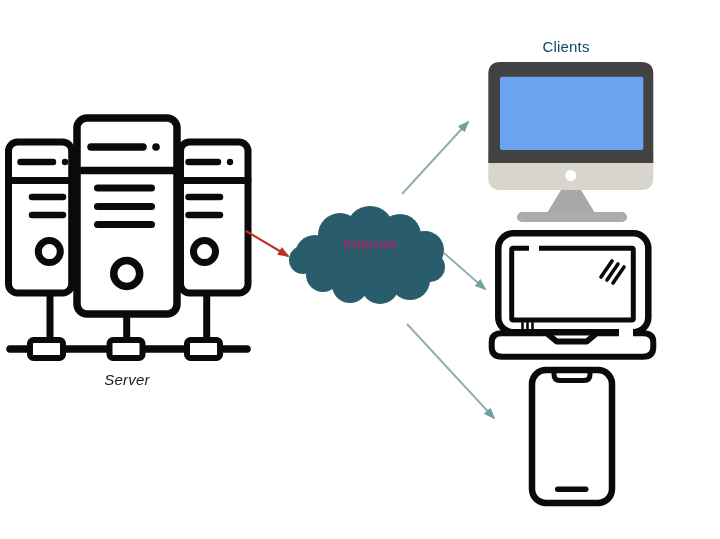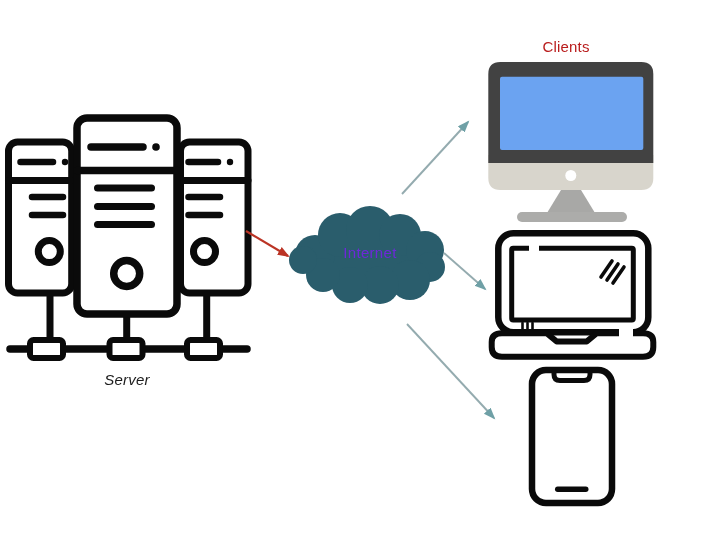--- a/index.html
+++ b/index.html
@@ -71,21 +71,21 @@
       <circle cx="115" cy="30" r="21"></circle>
       <circle cx="140" cy="45" r="19"></circle>
       <circle cx="145" cy="62" r="15"></circle>
       <circle cx="125" cy="75" r="20"></circle>
       <circle cx="95" cy="80" r="19"></circle>
       <circle cx="65" cy="80" r="18"></circle>
       <circle cx="38" cy="70" r="17"></circle>
       <circle cx="18" cy="55" r="14"></circle>
     </g>
   </svg>
-  <div class="abs cloud-label" style="left: 285px; top: 244px; width: 170px; color: #6d28d9;">Internet</div>
+  <div class="abs cloud-label" style="left: 285px; top: 235px; width: 170px; color: #be185d;">Internet</div>
 
   <svg class="abs" style="left:0;top:0;pointer-events:none;" width="720" height="539" viewBox="0 0 720 539">
     <defs>
       <marker id="headRed" markerUnits="userSpaceOnUse" markerWidth="14" markerHeight="12" refX="10" refY="4.5" orient="auto">
         <path d="M0,0 L12,4.5 L0,9 Z" fill="#BB3425"></path>
       </marker>
       <marker id="headTeal" markerUnits="userSpaceOnUse" markerWidth="14" markerHeight="12" refX="10" refY="4.5" orient="auto">
         <path d="M0,0 L12,4.5 L0,9 Z" fill="#6FA0A6"></path>
       </marker>
     </defs>
@@ -96,21 +96,21 @@
       <line x1="402" y1="194" x2="468" y2="122" stroke="#94ABAF" stroke-width="1.9" marker-end="url(#headTeal)"></line>
     </g>
     <g>
       <line x1="444" y1="253" x2="485" y2="289" stroke="#94ABAF" stroke-width="1.9" marker-end="url(#headTeal)"></line>
     </g>
     <g>
       <line x1="407" y1="324" x2="494" y2="418" stroke="#94ABAF" stroke-width="1.9" marker-end="url(#headTeal)"></line>
     </g>
   </svg>
 
-  <div class="abs node-label" style="left: 506px; top: 38px; width: 120px; color: #b91c1c;">Clients</div>
+  <div class="abs node-label" style="left: 506px; top: 38px; width: 120px; color: #0c4a6e;">Clients</div>
 
   <svg class="abs" style="left:485px;top:55px;" width="175" height="175" viewBox="0 0 175 175">
 
     <path d="M3.3,100 H168.3 V123 Q168.3,135 156.3,135 H15.3 Q3.3,135 3.3,123 Z" fill="#D8D5CC"></path>
 
     <path d="M3.3,19 Q3.3,7 15.3,7 H156.3 Q168.3,7 168.3,19 V108 H3.3 Z" fill="#424242"></path>
 
     <rect x="15" y="21.7" width="143.3" height="73.3" rx="2" fill="#6BA3F1"></rect>
 
     <circle cx="85.8" cy="120.5" r="5.5" fill="#ffffff"></circle>

